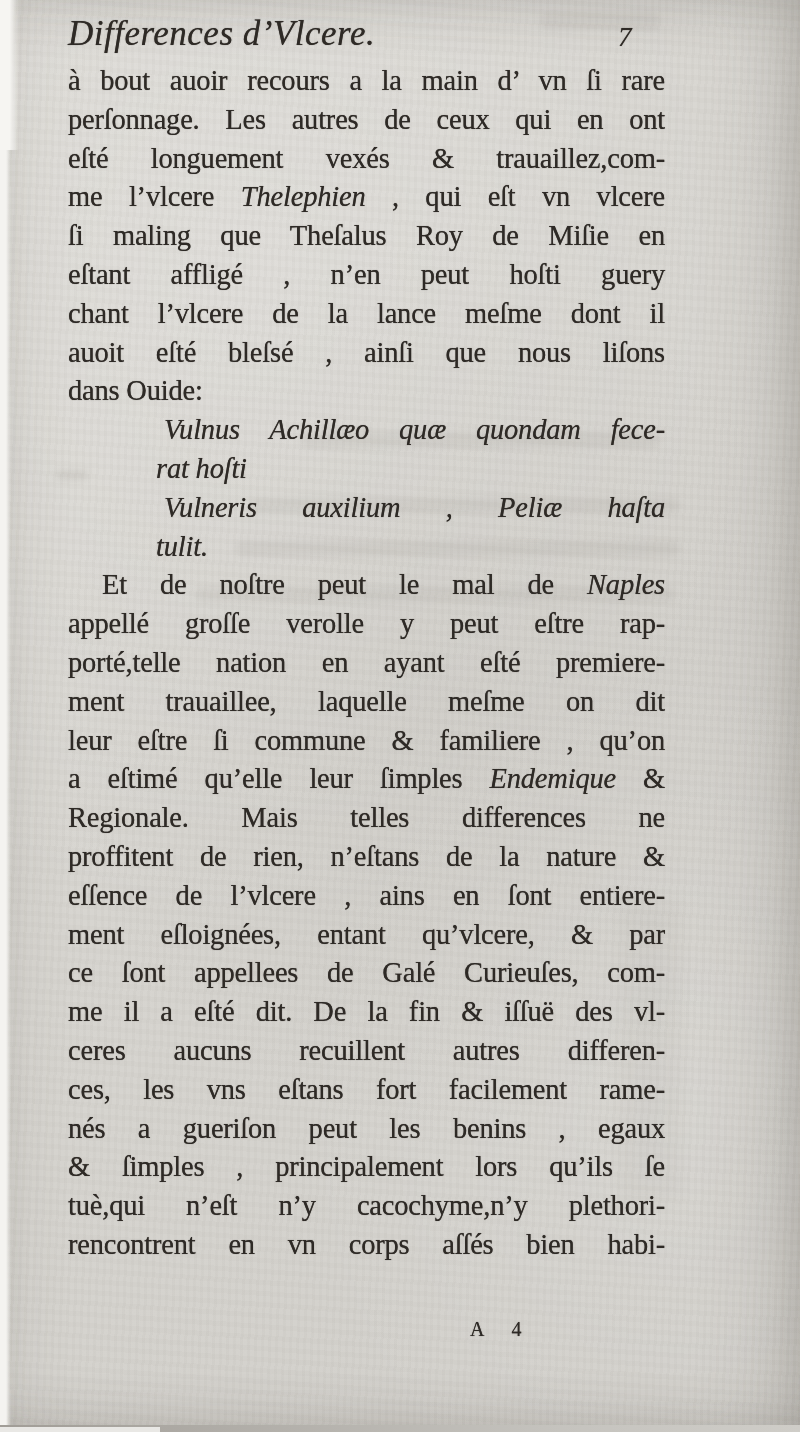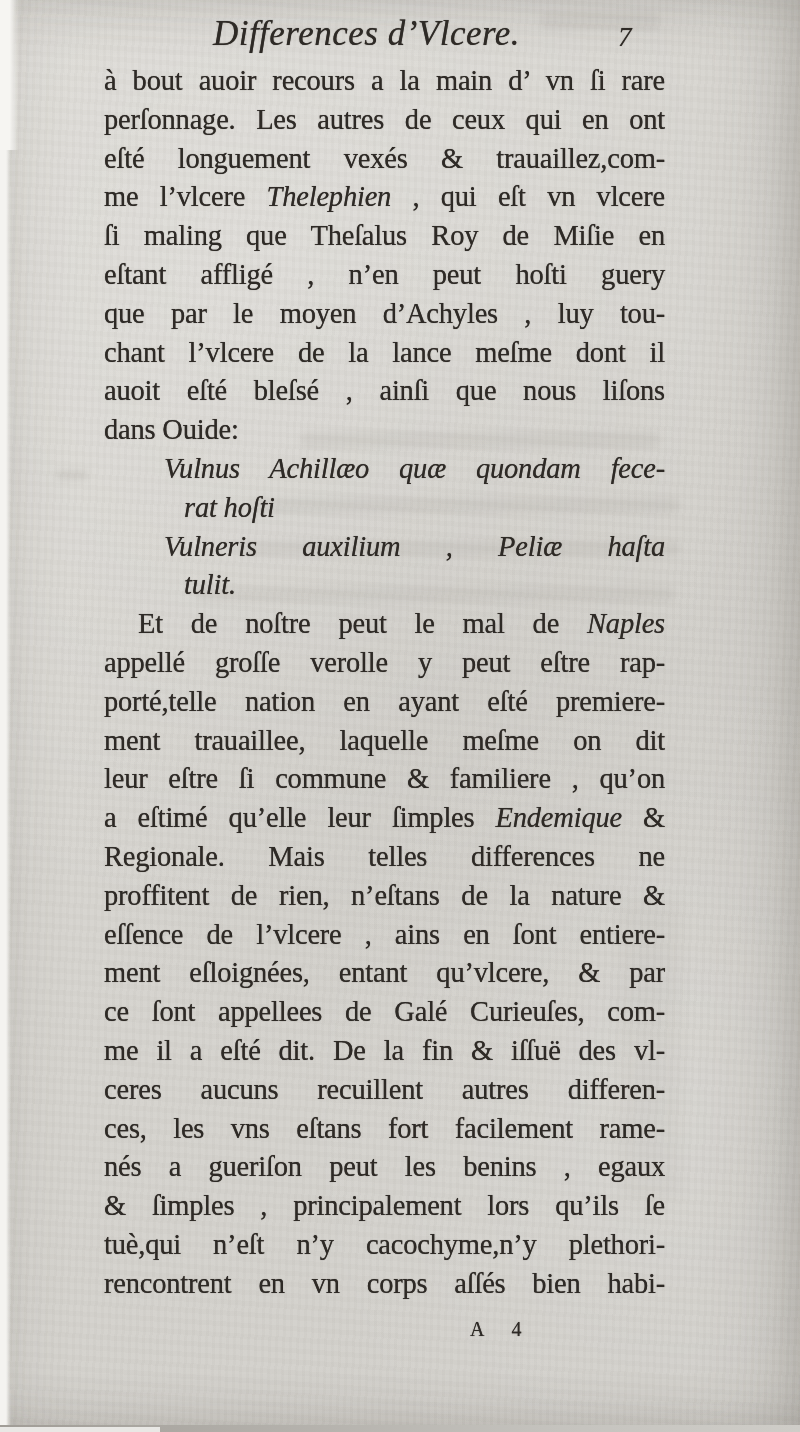--- a/index.html
+++ b/index.html
@@ -51,21 +51,20 @@
   .g2 { left: 250px; top: 498px; width: 430px; height: 15px; }
   .g3 { left: 235px; top: 541px; width: 445px; height: 15px; }
   .g4 { left: 195px; top: 587px; width: 480px; height: 15px; opacity: 0.07; }
   .g5 { left: 540px; top: 12px;  width: 120px; height: 18px; opacity: 0.07; }
   .g6 { left: 56px;  top: 470px; width: 32px;  height: 10px; opacity: 0.10; }
   .g7 { left: 620px; top: 900px; width: 60px;  height: 300px; opacity: 0.04; filter: blur(8px); }
 
   .header {
     position: absolute;
     left: 68px; top: 14px; width: 597px;
-    text-align: center;
     font-style: italic;
     font-size: 35px;
     letter-spacing: 0.5px;
     text-shadow: 0 0 0.8px rgba(42,37,32,0.85);
     filter: blur(0.3px);
   }
   .pageno {
     position: absolute;
     left: 618px; top: 22px;
     font-style: italic;
@@ -75,25 +74,25 @@
 
   .text-block {
     position: absolute;
     left: 68px; top: 62px; width: 597px;
     font-size: 28.5px;
     line-height: 38.8px;
     letter-spacing: -0.2px;
     text-shadow: 0 0 0.7px rgba(40,35,30,0.85);
     filter: blur(0.28px);
   }
-  .line { white-space: normal; margin-left: 36px; }
+  .line { white-space: normal; }
   .line.justified { text-align: justify; text-align-last: justify; }
   .line.indent-para  { text-indent: 34px; }
   .line.indent-verse { margin-left: 96px; }
-  .line.indent-verse-hang { margin-left: 116px; }
+  .line.indent-verse-hang { margin-left: 88px; }
   .italic { font-style: italic; }
 
   .signature {
     position: absolute;
     left: 470px; top: 1318px;
     font-size: 20px;
     text-shadow: 0 0 0.8px rgba(40,35,30,0.85);
     filter: blur(0.25px);
   }
   .signature .sig-number { margin-left: 27px; }
@@ -118,21 +117,20 @@
 
   <div class="pageno">7</div>
 
   <div class="text-block">
       <div class="line justified"><span>à bout auoir recours a la main d’ vn ſi rare</span></div>
       <div class="line justified"><span>perſonnage. Les autres de ceux qui en ont</span></div>
       <div class="line justified"><span>eſté longuement vexés &amp; trauaillez,com-</span></div>
       <div class="line justified"><span>me l’vlcere </span><span class="italic">Thelephien</span><span> , qui eſt vn vlcere</span></div>
       <div class="line justified"><span>ſi maling que Theſalus Roy de Miſie en</span></div>
       <div class="line justified"><span>eſtant affligé , n’en peut hoſti guery</span></div>
-      <div class="line justified"><span>que par le moyen d’Achyles , luy tou-</span></div>
       <div class="line justified"><span>chant l’vlcere de la lance meſme dont il</span></div>
       <div class="line justified"><span>auoit eſté bleſsé , ainſi que nous liſons</span></div>
       <div class="line"><span>dans Ouide:</span></div>
       <div class="line justified indent-verse"><span class="italic">Vulnus Achillæo quæ quondam fece-</span></div>
       <div class="line indent-verse-hang"><span class="italic">rat hoſti</span></div>
       <div class="line justified indent-verse"><span class="italic">Vulneris auxilium , Peliæ haſta</span></div>
       <div class="line indent-verse-hang"><span class="italic">tulit.</span></div>
       <div class="line justified indent-para"><span>Et de noſtre peut le mal de </span><span class="italic">Naples</span></div>
       <div class="line justified"><span>appellé groſſe verolle y peut eſtre rap-</span></div>
       <div class="line justified"><span>porté,telle nation en ayant eſté premiere-</span></div>

